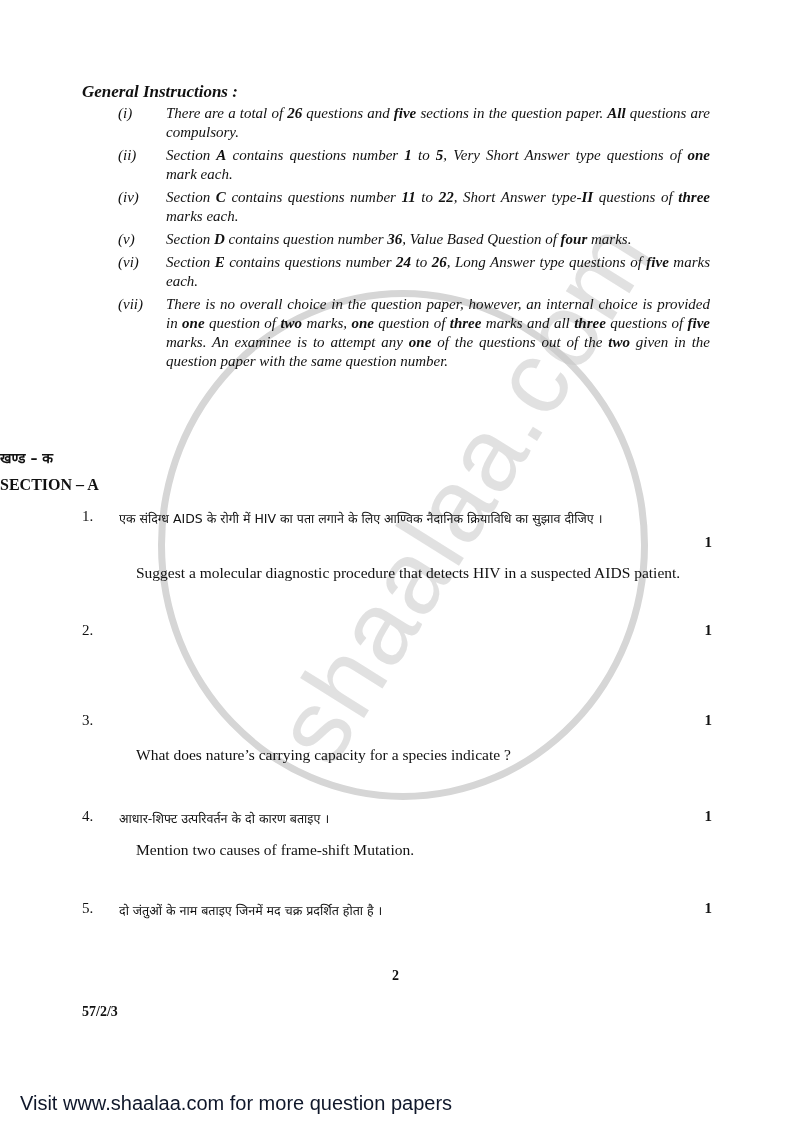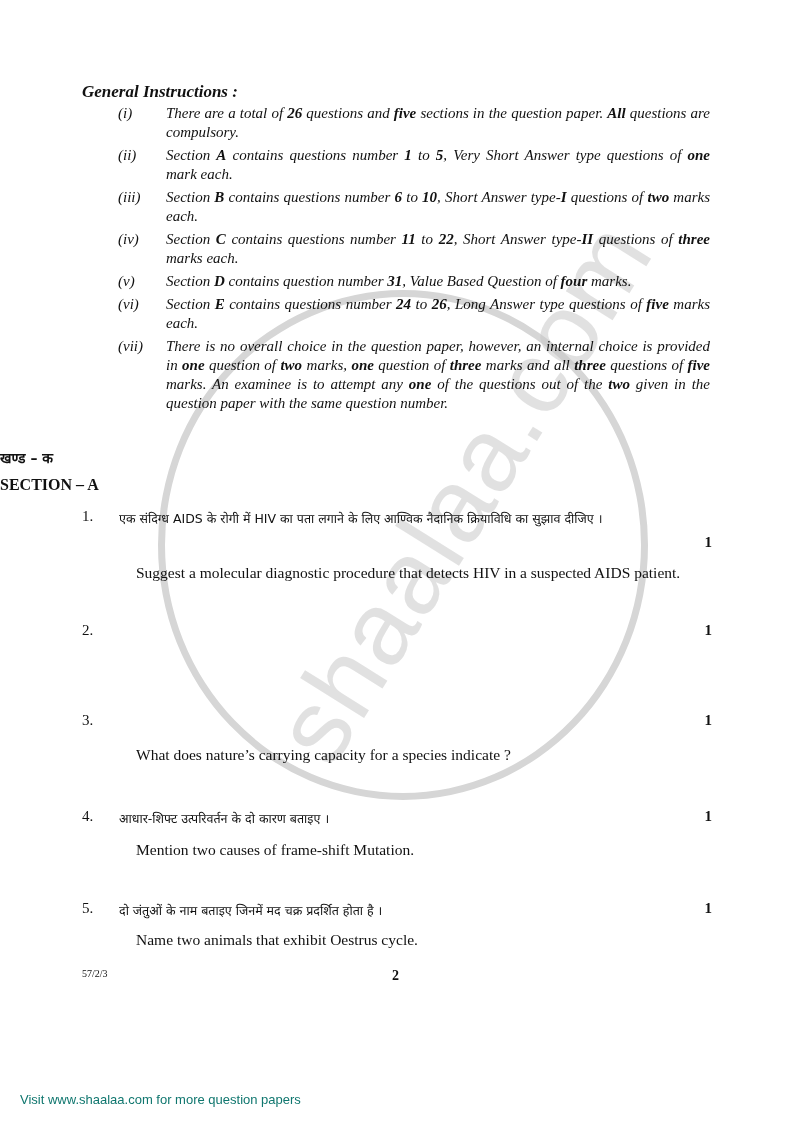--- a/index.html
+++ b/index.html
@@ -19,23 +19,23 @@
 
   .sec-hi { position: absolute; left: 0; width: 775px; top: 448px; font-size: 14px; font-weight: bold; font-family: "DejaVu Sans", sans-serif; }
   .sec-en { position: absolute; left: 0; width: 800px; top: 476px; font-size: 16px; font-weight: bold; }
 
   .q { position: absolute; left: 82px; width: 630px; }
   .q-num { position: absolute; left: 0; top: 0; font-size: 15px; }
   .q-hi { position: absolute; left: 37px; top: 0; width: 550px; font-family: "DejaVu Sans", sans-serif; font-size: 12.5px; line-height: 22px; text-align: justify; }
   .q-en { position: absolute; left: 37px; font-size: 15.5px; margin-left: 17px; }
   .q-marks { position: absolute; right: 0; font-size: 15px; font-weight: bold; }
 
-  .footer-code { position: absolute; left: 82px; top: 968px; font-size: 10px; font-weight: normal; }
+  .footer-code { position: absolute; left: 82px; top: 1004px; font-size: 14px; font-weight: bold; }
   .footer-page { position: absolute; left: 392px; top: 968px; font-size: 14px; font-weight: bold; }
-  .visit { position: absolute; left: 20px; top: 1092px; font-family: "Liberation Sans", sans-serif; font-size: 13px; color: #0f766e; }
+  .visit { position: absolute; left: 20px; top: 1092px; font-family: "Liberation Sans", sans-serif; font-size: 20px; color: #0f172a; }
 </style>
 </head>
 <body>
 
 <div class="page">
 
   <div class="watermark">
     <div class="wm-circle"></div>
     <div class="wm-text">shaalaa.com</div>
   </div>
@@ -44,30 +44,26 @@
   <div class="gi-list">
     <div class="gi-item">
         <span class="gi-num">(i)</span>
         <span class="gi-text">There are a total of <b>26</b> questions and <b>five</b> sections in the question paper. <b>All</b> questions are compulsory.</span>
       </div>
     <div class="gi-item">
         <span class="gi-num">(ii)</span>
         <span class="gi-text">Section <b>A</b> contains questions number <b>1</b> to <b>5</b>, Very Short Answer type questions of <b>one</b> mark each.</span>
       </div>
     <div class="gi-item">
-        <span class="gi-num">(iii)</span>
-        <span class="gi-text">Section <b>B</b> contains questions number <b>6</b> to <b>10</b>, Short Answer type-<b>I</b> questions of <b>two</b> marks each.</span>
-      </div>
-    <div class="gi-item">
         <span class="gi-num">(iv)</span>
         <span class="gi-text">Section <b>C</b> contains questions number <b>11</b> to <b>22</b>, Short Answer type-<b>II</b> questions of <b>three</b> marks each.</span>
       </div>
     <div class="gi-item">
         <span class="gi-num">(v)</span>
-        <span class="gi-text">Section <b>D</b> contains question number <b>31</b>, Value Based Question of <b>four</b> marks.</span>
+        <span class="gi-text">Section <b>D</b> contains question number <b>36</b>, Value Based Question of <b>four</b> marks.</span>
       </div>
     <div class="gi-item">
         <span class="gi-num">(vi)</span>
         <span class="gi-text">Section <b>E</b> contains questions number <b>24</b> to <b>26</b>, Long Answer type questions of <b>five</b> marks each.</span>
       </div>
     <div class="gi-item">
         <span class="gi-num">(vii)</span>
         <span class="gi-text">There is no overall choice in the question paper, however, an internal choice is provided in <b>one</b> question of <b>two</b> marks, <b>one</b> question of <b>three</b> marks and all <b>three</b> questions of <b>five</b> marks. An examinee is to attempt any <b>one</b> of the questions out of the <b>two</b> given in the question paper with the same question number.</span>
       </div>
   </div>
@@ -97,20 +93,19 @@
     <span class="q-num">4.</span>
     <div class="q-hi">आधार-शिफ्ट उत्परिवर्तन के दो कारण बताइए ।</div>
     <span class="q-marks" style="top:0">1</span>
     <div class="q-en" style="top:33px">Mention two causes of frame-shift Mutation.</div>
   </div>
 
   <div class="q" style="top:900px;height:60px">
     <span class="q-num">5.</span>
     <div class="q-hi">दो जंतुओं के नाम बताइए जिनमें मद चक्र प्रदर्शित होता है ।</div>
     <span class="q-marks" style="top:0">1</span>
-    <div class="q-en" style="top:31px">Name two animals that exhibit Oestrus cycle.</div>
   </div>
 
   <div class="footer-code">57/2/3</div>
   <div class="footer-page">2</div>
 
   <div class="visit">Visit www.shaalaa.com for more question papers</div>
 </div>
 
 </body></html>

